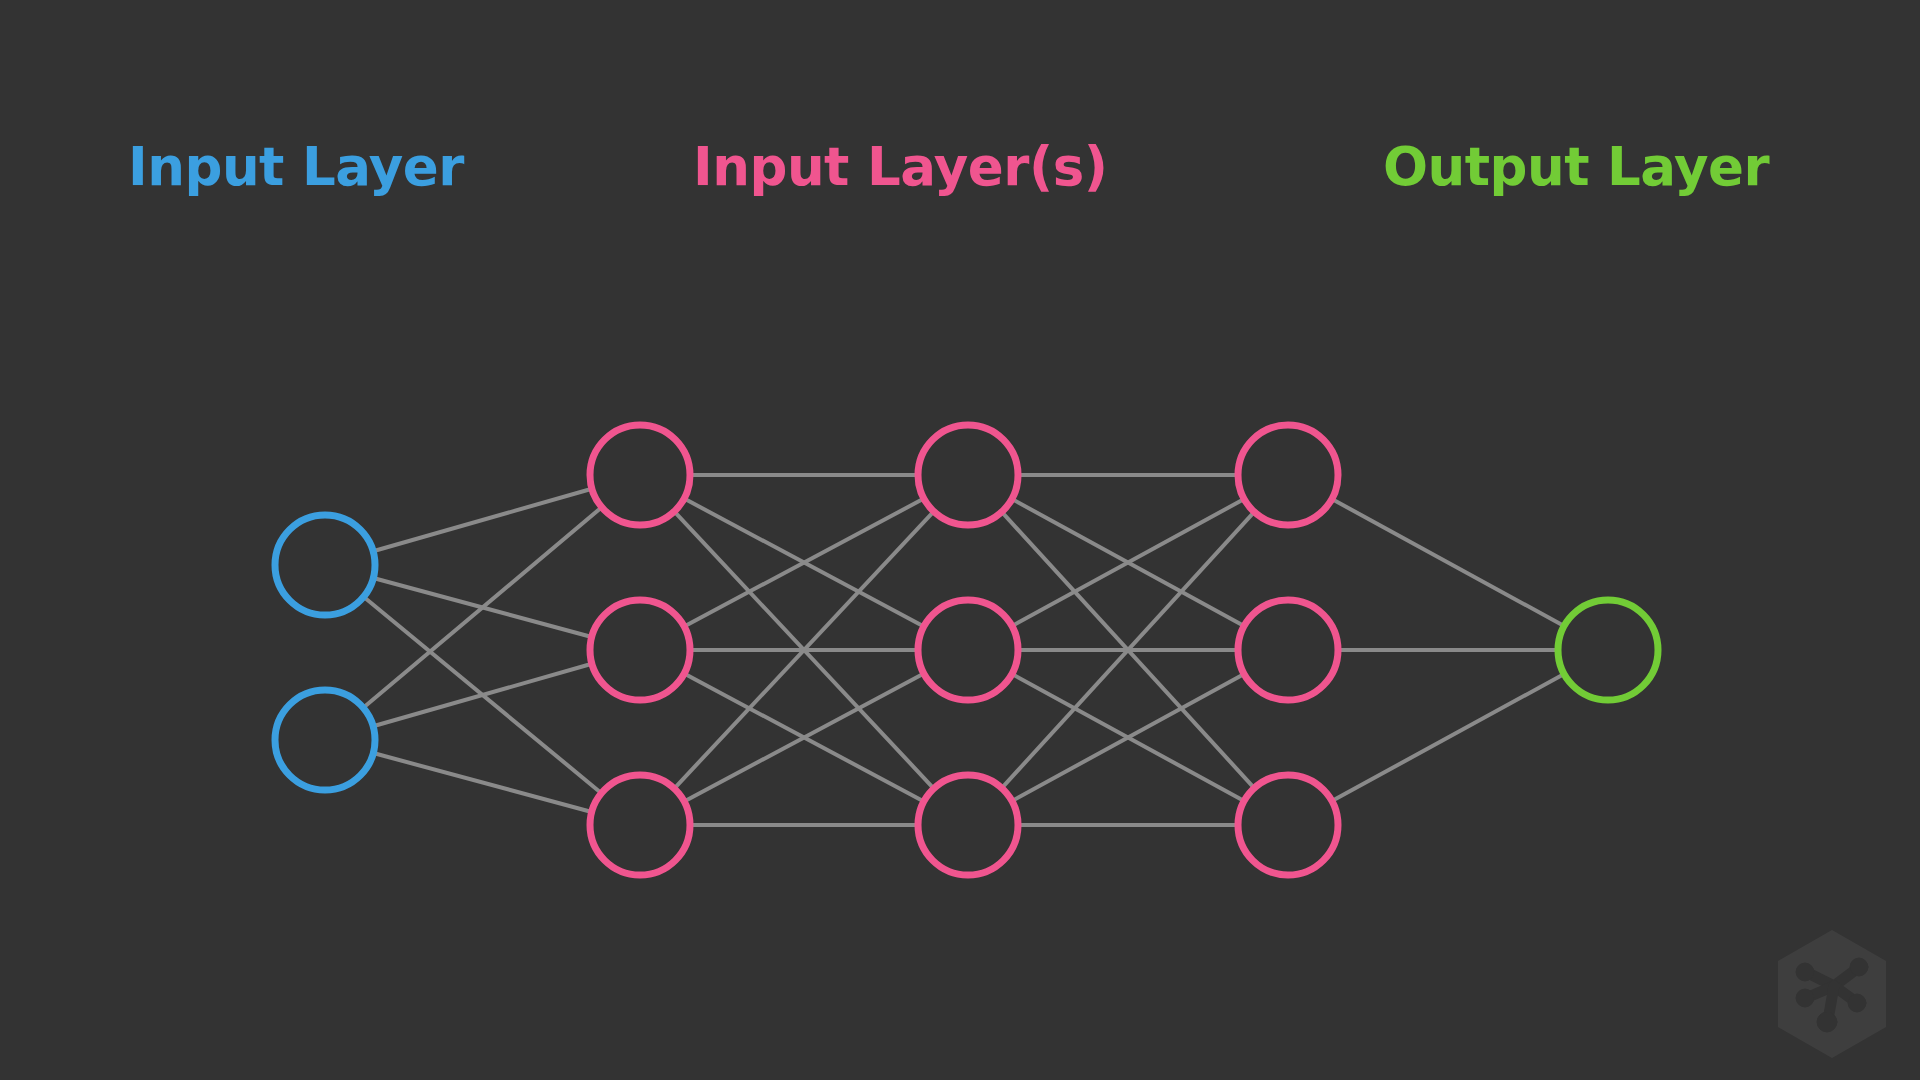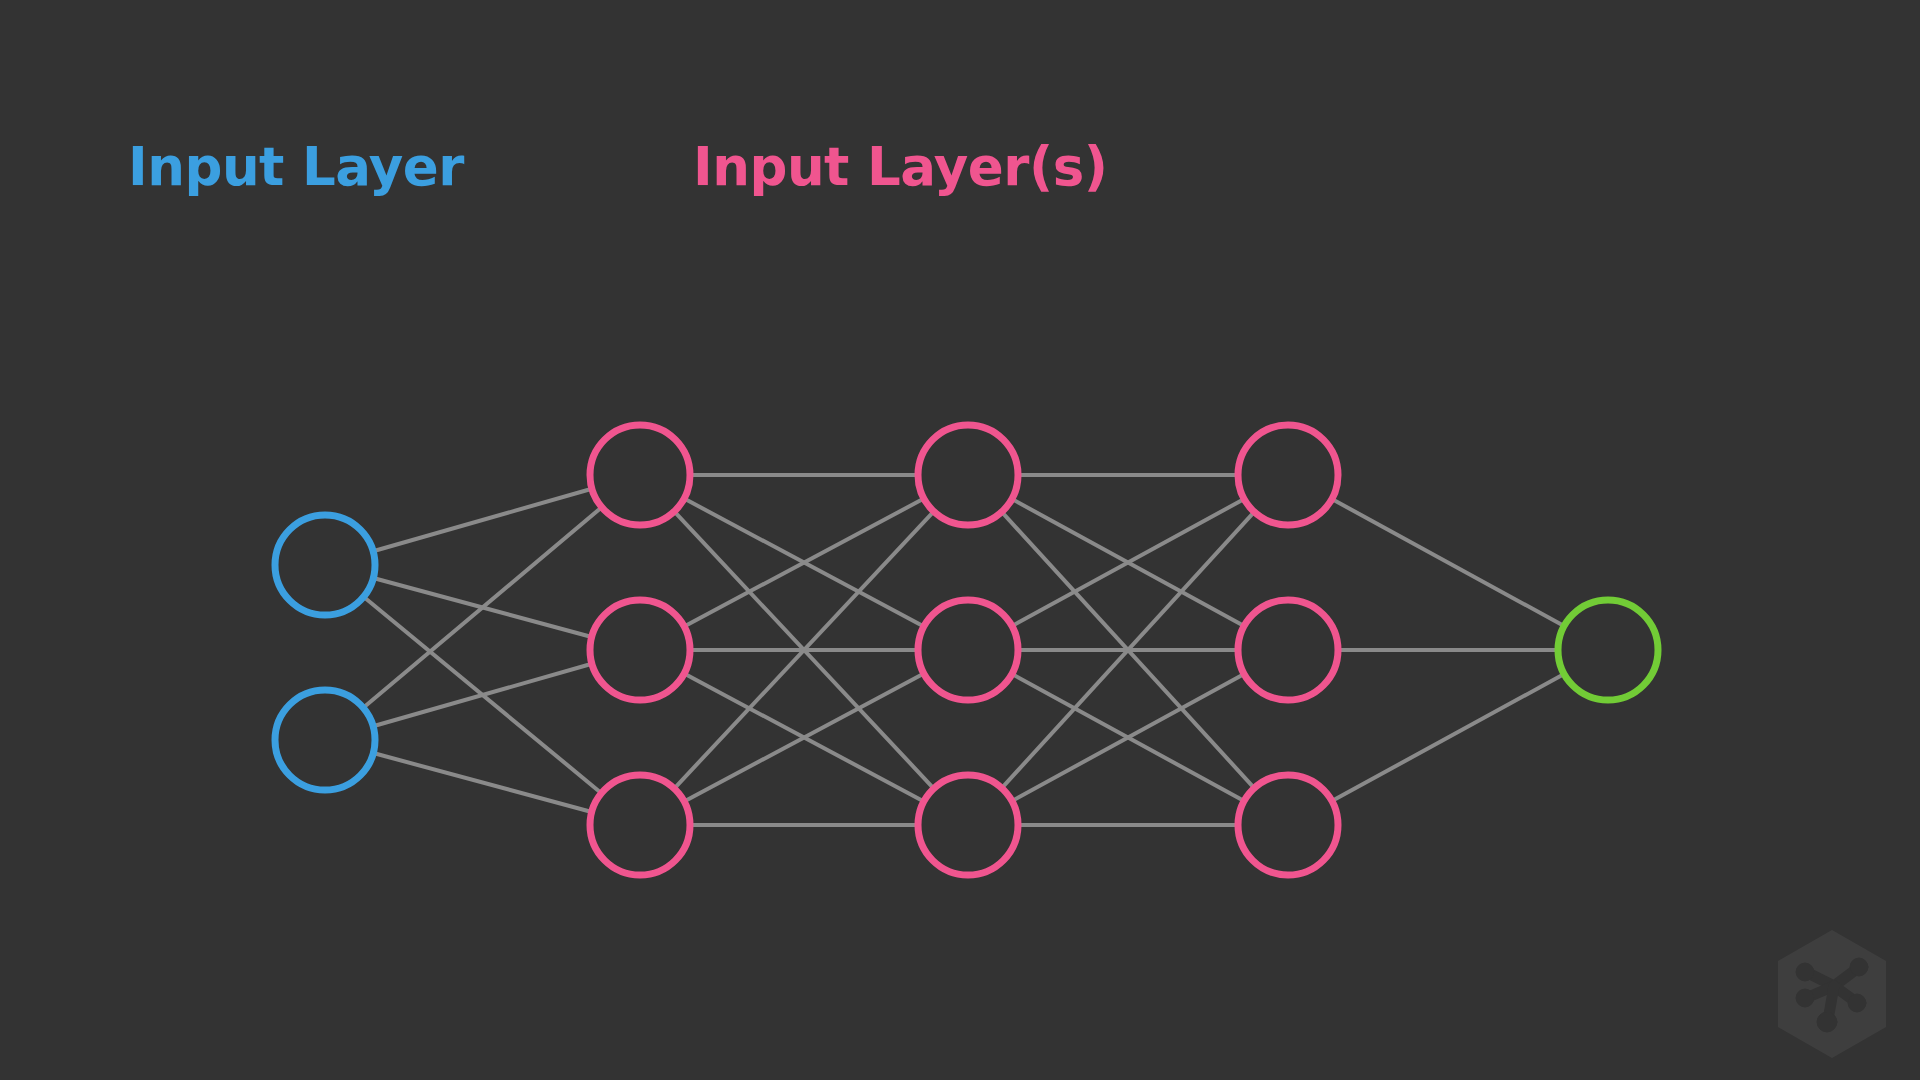--- a/index.html
+++ b/index.html
@@ -95,20 +95,21 @@
         <circle cx="1288" cy="650" r="50" fill="none" stroke="#f0558f" stroke-width="7"></circle>
         <circle cx="1288" cy="825" r="50" fill="none" stroke="#f0558f" stroke-width="7"></circle>
         <circle cx="1608" cy="650" r="50" fill="none" stroke="#72cc36" stroke-width="7"></circle>
       </g>
   </svg>
 
   <div class="layer-label" id="label-input" style="color: rgb(59, 159, 224);">Input Layer</div>
 
   <div class="layer-label" id="label-hidden" style="color: rgb(240, 85, 143);">Input Layer(s)</div>
 
+  <div class="layer-label" id="label-output" style="color: rgb(114, 204, 54);">Output Layer</div>
 
   <svg id="watermark" viewBox="0 0 120 132">
     <path d="M60 2 L114 33 L114 99 L60 130 L6 99 L6 33 Z" fill="#8f8f8f"></path>
     <g fill="#333333" stroke="#333333" stroke-linecap="round" stroke-linejoin="round">
       <path d="M34 44 L62 58 L86 40" stroke-width="11" fill="none"></path>
       <path d="M34 70 L62 58 L84 74" stroke-width="11" fill="none"></path>
       <path d="M62 58 L56 92" stroke-width="11" fill="none"></path>
       <circle cx="33" cy="44" r="9"></circle>
       <circle cx="33" cy="70" r="9"></circle>
       <circle cx="87" cy="39" r="9"></circle>

